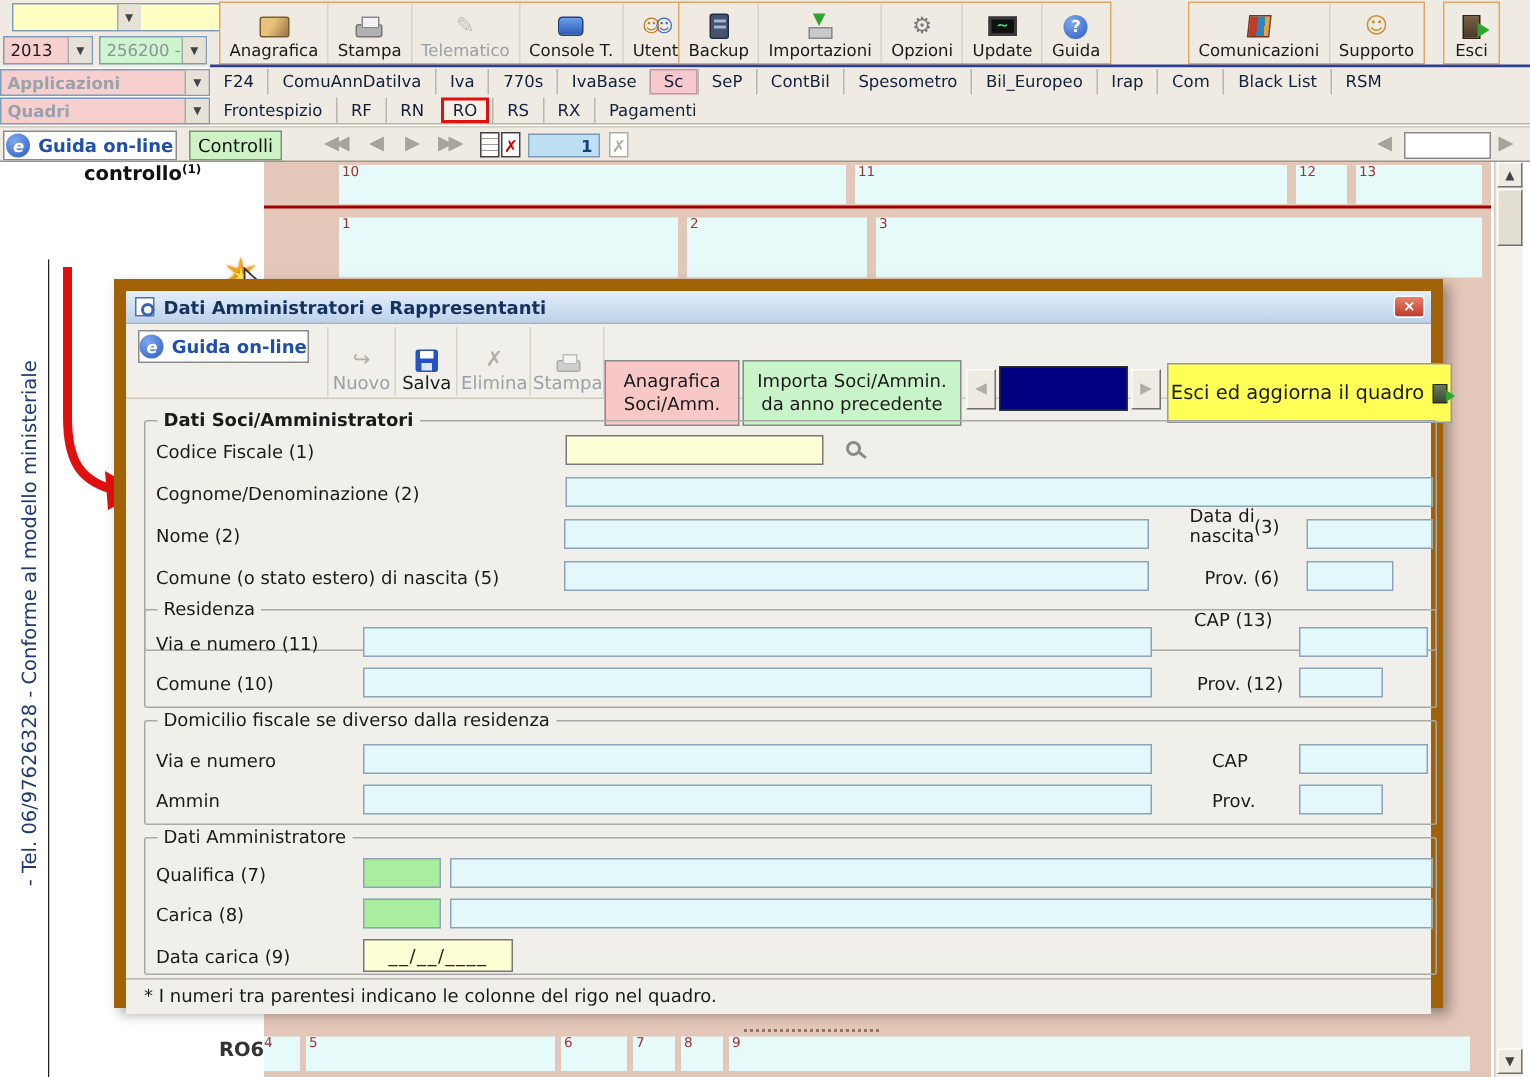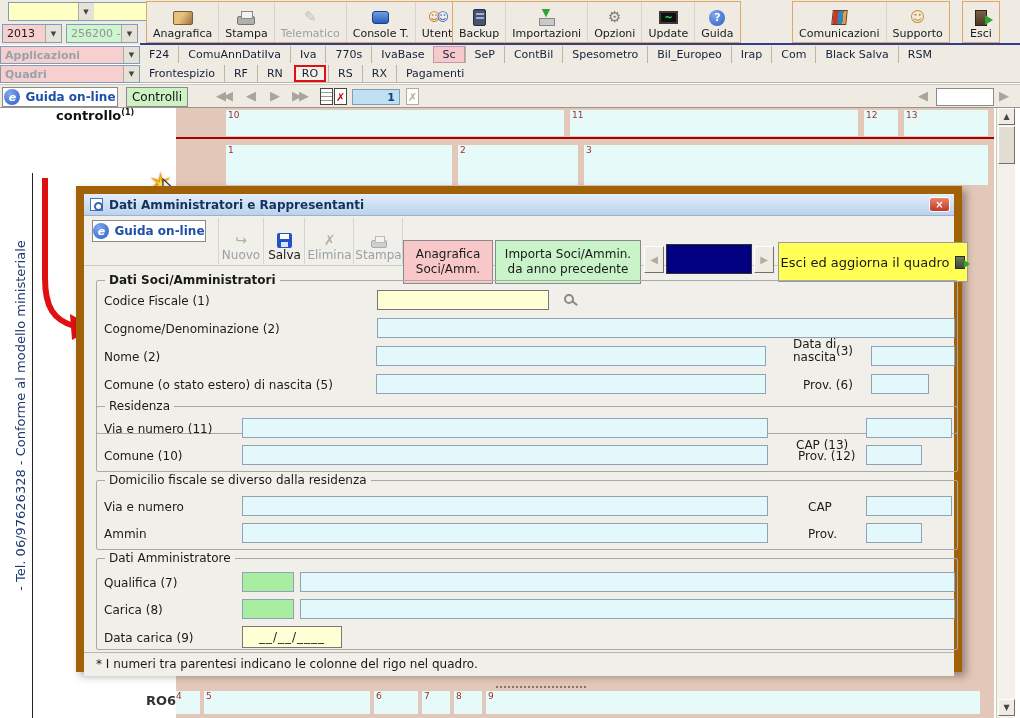--- a/index.html
+++ b/index.html
@@ -281,21 +281,21 @@
     <span class="tab">Iva</span>
     <span class="tab">770s</span>
     <span class="tab">IvaBase</span>
     <span class="tab active">Sc</span>
     <span class="tab">SeP</span>
     <span class="tab">ContBil</span>
     <span class="tab">Spesometro</span>
     <span class="tab">Bil_Europeo</span>
     <span class="tab">Irap</span>
     <span class="tab">Com</span>
-    <span class="tab">Black Salva</span>
+    <span class="tab">Black List</span>
     <span class="tab">RSM</span>
   </div>
   <div class="tabrow tabrow2">
     <span class="tab">Frontespizio</span>
     <span class="tab">RF</span>
     <span class="tab">RN</span>
     <span class="tab redbox">RO</span>
     <span class="tab">RS</span>
     <span class="tab">RX</span>
     <span class="tab">Pagamenti</span>
@@ -470,21 +470,21 @@
     <div class="lbl" style="left:20px;top:184px;">Comune (o stato estero) di nascita (5)</div>
     <input class="fld" style="left: 292px; top: 180px; width: 390px;">
     <div class="lbl" style="left:719px;top:184px;">Prov.  (6)</div>
     <input class="fld" style="left: 787px; top: 180px; width: 58px;">
 
     <div class="grp" style="left:12px;top:212px;width:862px;height:66px;">
       <span class="leg">Residenza</span>
     </div>
     <div class="lbl" style="left:20px;top:228px;">Via e numero (11)</div>
     <input class="fld" style="left: 158px; top: 224px; width: 526px;">
-    <div class="lbl" style="left:712px;top:244px;">CAP (13)</div>
+    <div class="lbl" style="left:712px;top:212px;">CAP (13)</div>
     <input class="fld" style="left: 782px; top: 224px; width: 86px;">
     <div class="lbl" style="left:20px;top:255px;">Comune  (10)</div>
     <input class="fld" style="left: 158px; top: 251px; width: 526px;">
     <div class="lbl" style="left:714px;top:255px;">Prov. (12)</div>
     <input class="fld" style="left: 782px; top: 251px; width: 56px;">
 
     <div class="grp" style="left:12px;top:286px;width:862px;height:70px;">
       <span class="leg">Domicilio fiscale se diverso dalla residenza</span>
     </div>
     <div class="lbl" style="left:20px;top:306px;">Via e numero</div>

